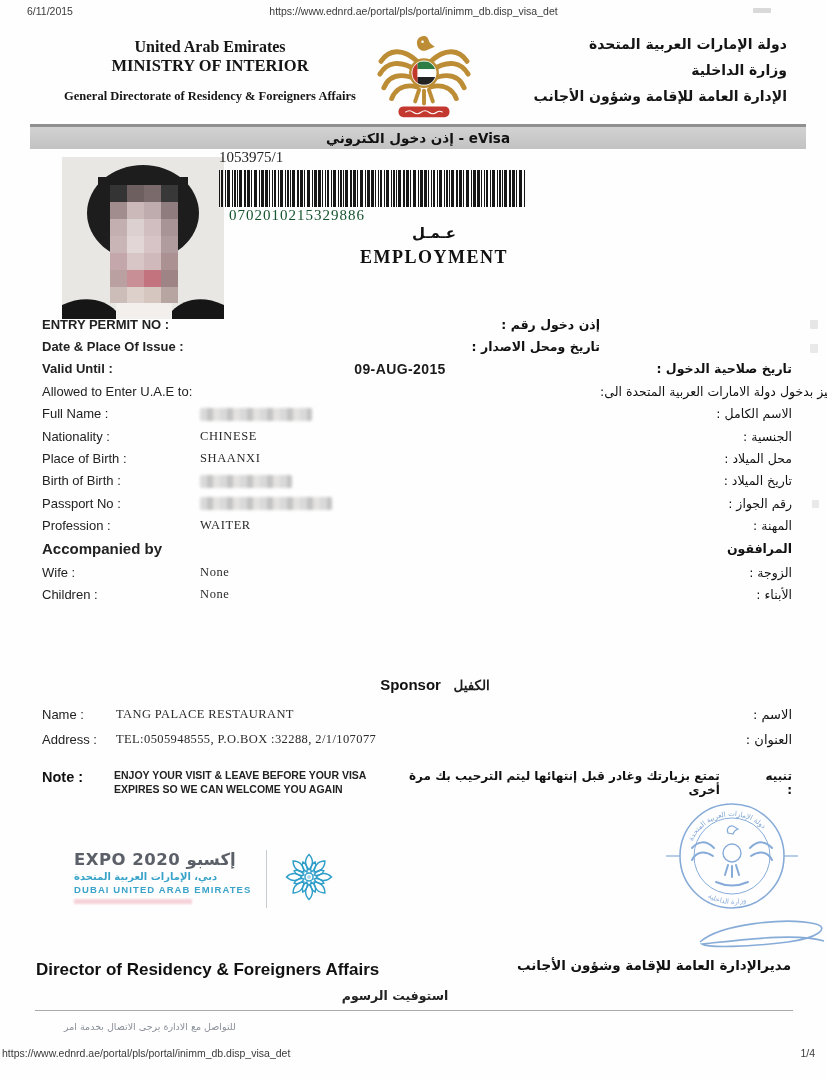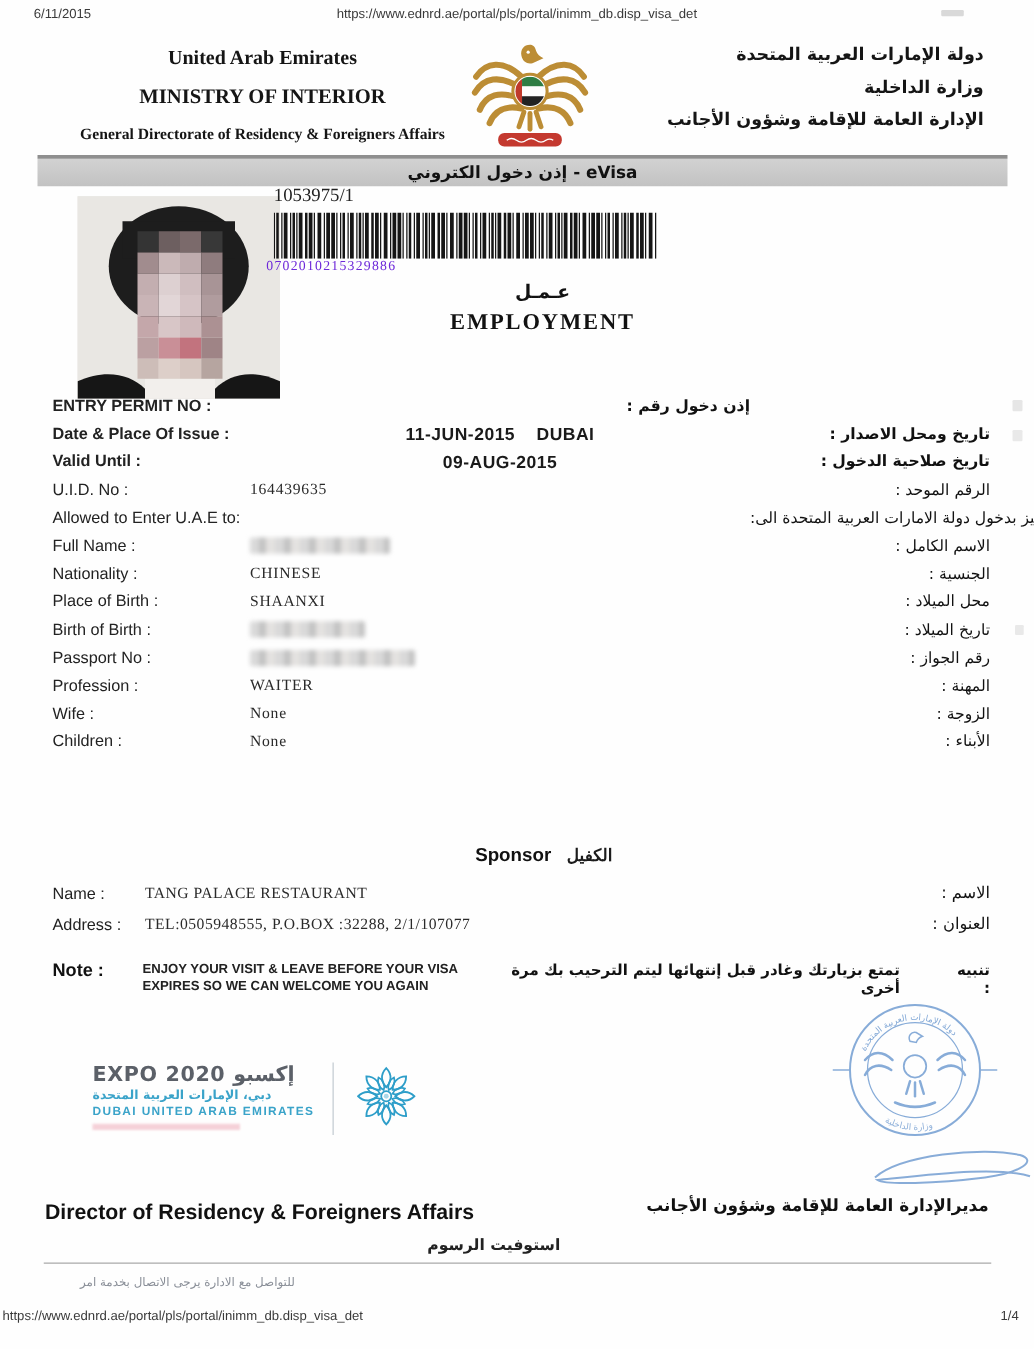--- a/index.html
+++ b/index.html
@@ -7,40 +7,40 @@
   .page { position:relative; width:827px; height:1079px; background:#fefefe;
           font-family:"Liberation Sans",sans-serif; color:#1c1c1c; overflow:hidden; }
 
   
   .top-date { position:absolute; top:5px; left:27px; font-size:10.5px; color:#3a3a3a; }
   .top-url  { position:absolute; top:5px; left:0; right:0; text-align:center; font-size:10.5px; color:#3a3a3a; }
 
   
   .head-en { position:absolute; top:38px; left:55px; width:310px; text-align:center;
              font-family:"Liberation Serif",serif; font-weight:bold; color:#151515; }
-  .head-en .l1 { font-size:16px; margin-bottom:11px; }
+  .head-en .l1 { font-size:16px; }
   .head-en .l2 { font-size:16.5px; margin-bottom:13px; }
   .head-en .l3 { font-size:12.5px; }
   .head-ar { position:absolute; top:36px; right:40px; width:270px; text-align:right;
              font-family:"DejaVu Sans",sans-serif; font-weight:bold; color:#151515; direction:rtl; }
   .head-ar div { font-size:14px; margin-bottom:10px; }
   .emblem { position:absolute; top:30px; left:372px; }
 
   
   .evisa-bar { position:absolute; top:124px; left:30px; width:776px; height:25px;
                background:linear-gradient(#d2d2d2,#c2c2c2); border-top:3px solid #8f8f8f;
                display:flex; align-items:center; justify-content:center;
                font-family:"DejaVu Sans",sans-serif; font-weight:bold; font-size:13.5px; color:#111; }
 
   
   .photo { position:absolute; top:157px; left:62px; width:162px; height:162px; background:#e8e6e2; }
   .file-no { position:absolute; top:149px; left:219px; font-family:"Liberation Serif",serif; font-size:15px; color:#222; }
   .barcode { position:absolute; top:170px; left:219px; width:314px; height:37px; display:flex; align-items:stretch; overflow:hidden; }
   .barcode span { background:#161616; height:100%; flex:none; }
-  .barcode-num { position:absolute; top:207px; left:213px; font-family:"Liberation Serif",serif; font-size:11px; letter-spacing:1px; color:#6d28d9; }
+  .barcode-num { position:absolute; top:207px; left:229px; font-family:"Liberation Serif",serif; font-size:15px; letter-spacing:1px; color:#14532d; }
   .visa-type-ar { position:absolute; top:224px; left:219px; width:430px; text-align:center;
                   font-family:"DejaVu Sans",sans-serif; font-weight:bold; font-size:15px; color:#111; direction:rtl; }
   .visa-type-en { position:absolute; top:247px; left:219px; width:430px; text-align:center;
                   font-family:"Liberation Serif",serif; font-weight:bold; font-size:18px; letter-spacing:1.5px; color:#111; }
 
   
   .fields { position:absolute; top:313px; left:42px; width:750px; }
   .frow { display:grid; grid-template-columns:158px 400px 1fr; align-items:center; height:22.4px; }
   .fl { font-size:13px; color:#222; white-space:nowrap; }
   .fl.b { font-weight:bold; }
@@ -293,34 +293,28 @@
   <div class="visa-type-ar">عـمـل</div>
   <div class="visa-type-en">EMPLOYMENT</div>
 
   <div class="fields">
       <div class="frow">
         <div class="fl b">ENTRY PERMIT NO :</div>
         <div class="fa b">إذن دخول رقم :</div>
       </div>
       <div class="frow">
         <div class="fl b">Date &amp; Place Of Issue :</div>
-        <div class="fv big">11-JUN-2015    DUBAI</div>
         <div class="fa b">تاريخ ومحل الاصدار :</div>
       </div>
       <div class="frow">
         <div class="fl b">Valid Until :</div>
         <div class="fv big">09-AUG-2015</div>
         <div class="fa b">تاريخ صلاحية الدخول :</div>
       </div>
       <div class="frow">
-        <div class="fl">U.I.D. No :</div>
-        <div class="fv serif">164439635</div>
-        <div class="fa">الرقم الموحد :</div>
-      </div>
-      <div class="frow">
         <div class="fl">Allowed to Enter U.A.E to:</div>
         <div class="fv serif"></div>
         <div class="fa">أجيز بدخول دولة الامارات العربية المتحدة الى:</div>
       </div>
       <div class="frow">
         <div class="fl">Full Name :</div>
         <div class="fv serif"><span class="redact" style="width: 112px;"></span></div>
         <div class="fa">الاسم الكامل :</div>
       </div>
       <div class="frow">
@@ -340,20 +334,24 @@
       </div>
       <div class="frow">
         <div class="fl">Passport No :</div>
         <div class="fv serif"><span class="redact" style="width: 132px;"></span></div>
         <div class="fa">رقم الجواز :</div>
       </div>
       <div class="frow">
         <div class="fl">Profession :</div>
         <div class="fv serif">WAITER</div>
         <div class="fa">المهنة :</div>
+      </div>
+      <div class="frow heading">
+        <div class="fl b">Accompanied by</div>
+        <div class="fa b">المرافقون</div>
       </div>
       <div class="frow">
         <div class="fl">Wife :</div>
         <div class="fv serif">None</div>
         <div class="fa">الزوجة :</div>
       </div>
       <div class="frow">
         <div class="fl">Children :</div>
         <div class="fv serif">None</div>
         <div class="fa">الأبناء :</div>

